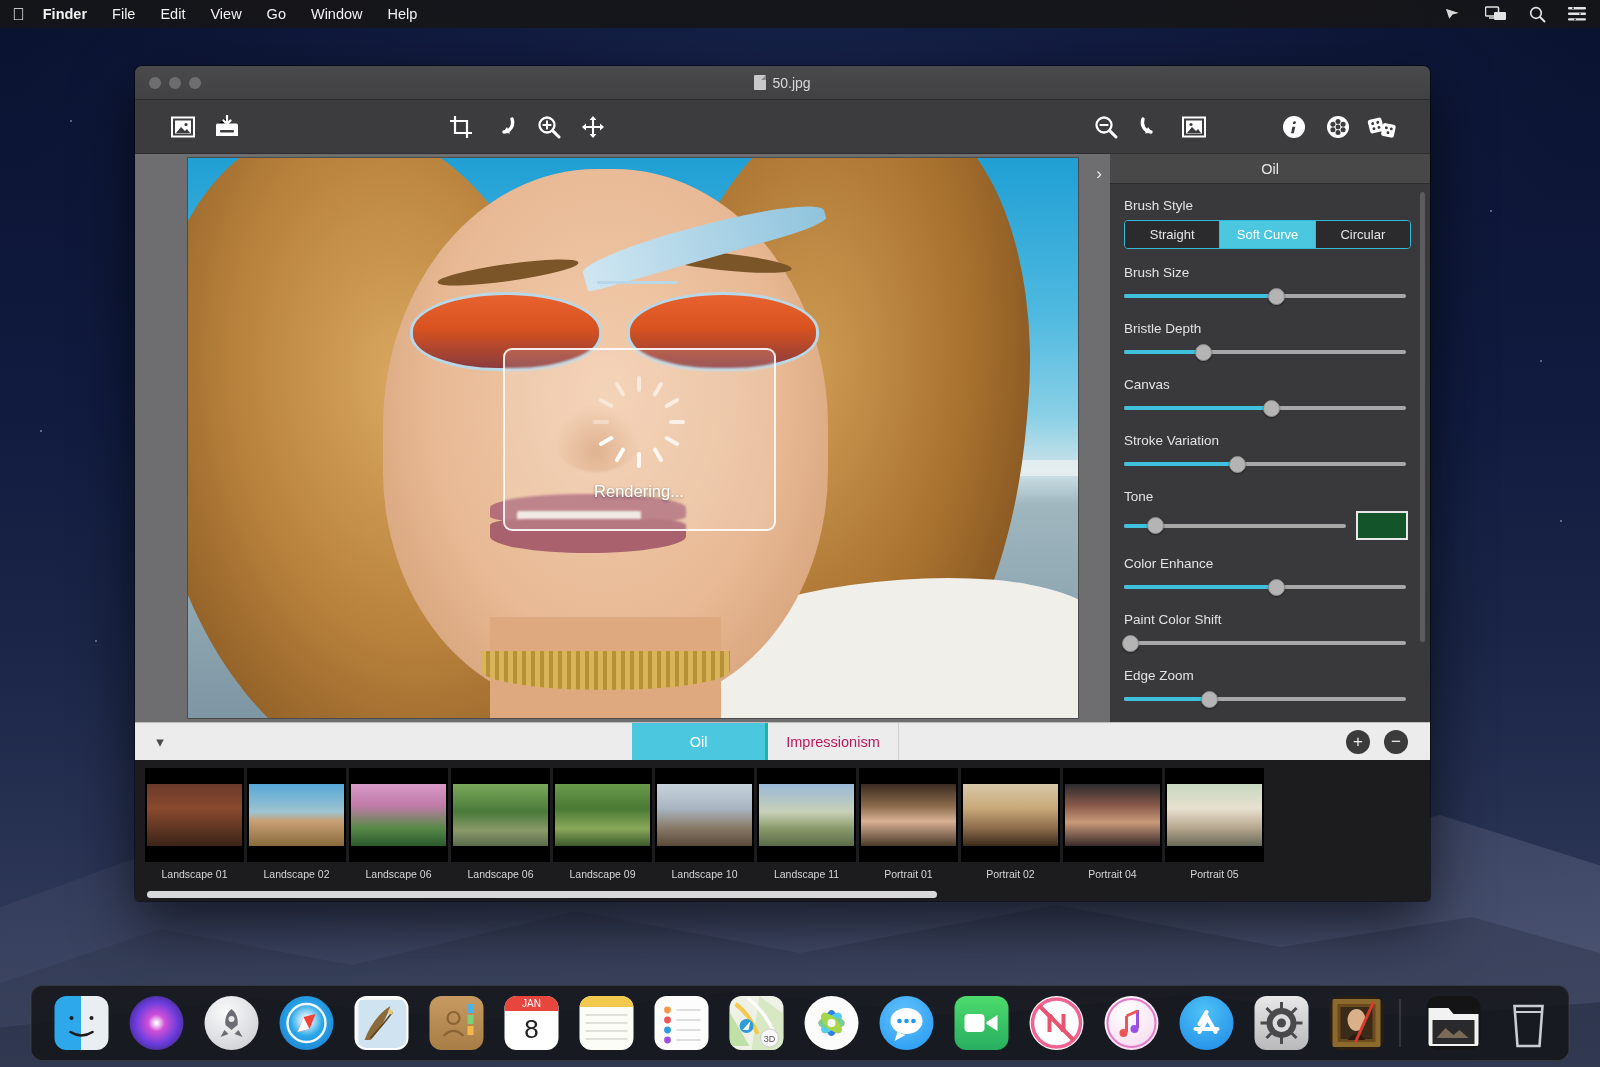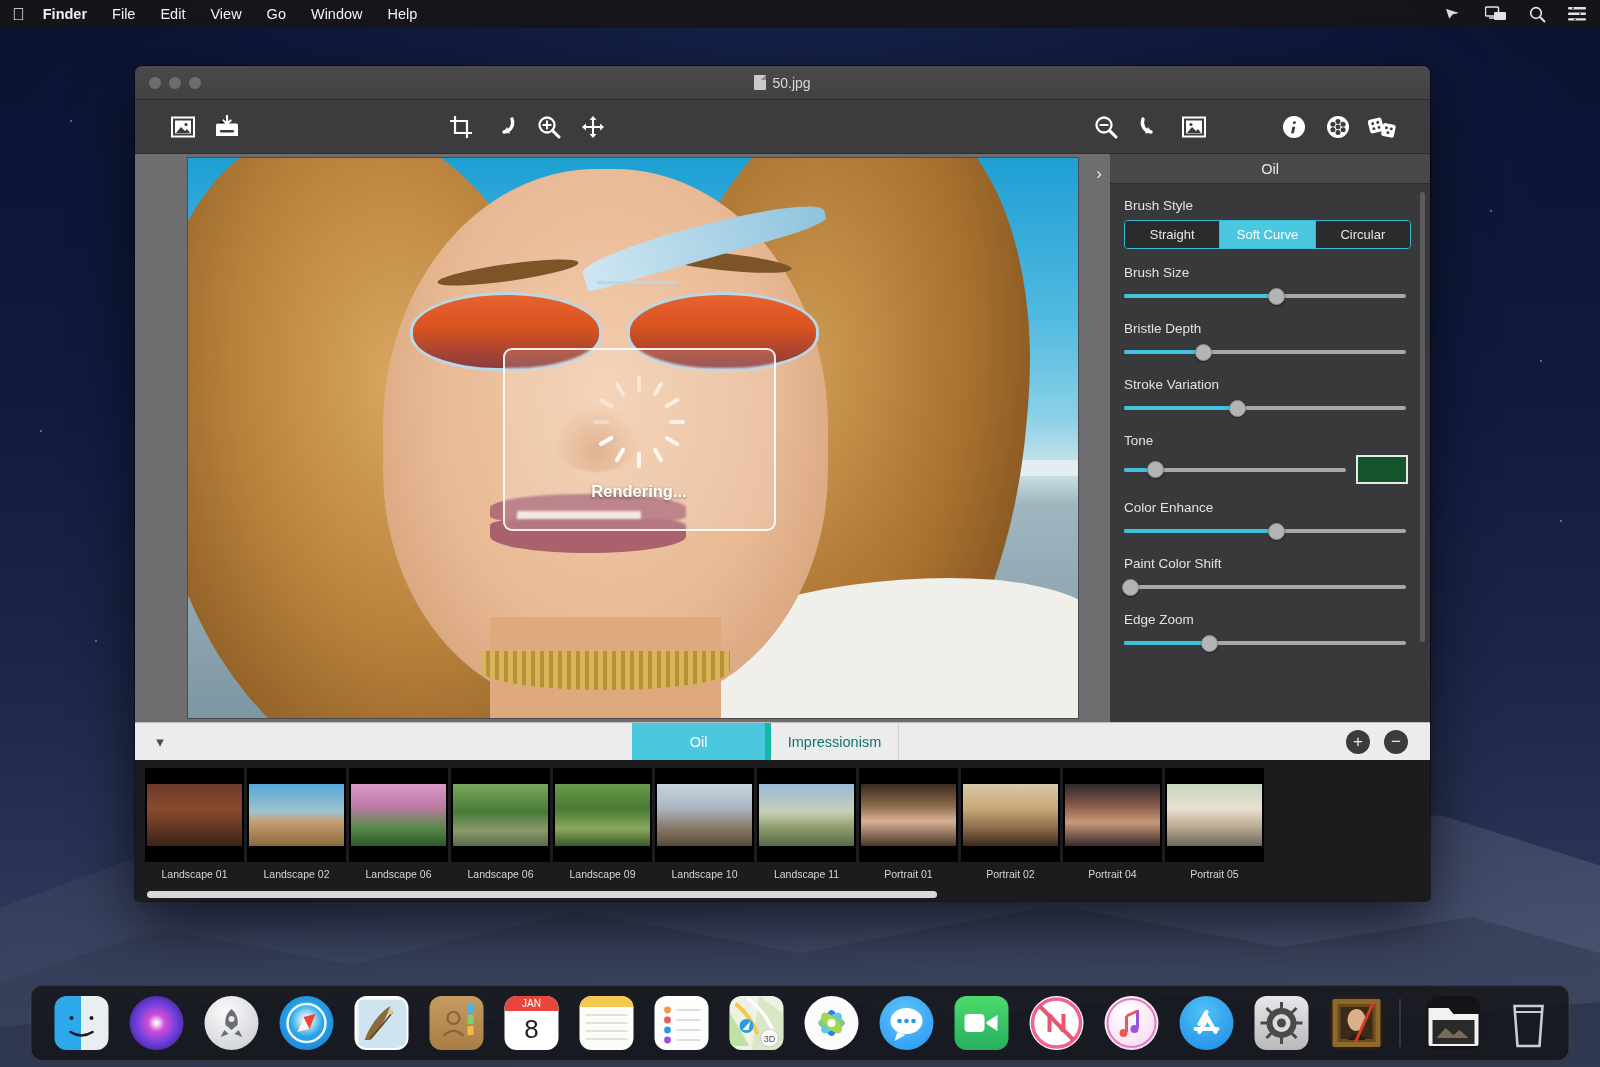--- a/index.html
+++ b/index.html
@@ -90,21 +90,20 @@
   
   #content { display:flex; height:568px; background:#3a3a3c; position:relative; }
   #canvas-area {
     flex:1; display:flex; align-items:center; justify-content:center;
     background:#6e6e70; position:relative; padding:8px 20px 8px 40px;
   }
   #photo {
     width:890px; height:560px; position:relative; overflow:hidden;
     background:#2a2a2a;
     box-shadow:0 0 0 1px rgba(0,0,0,.3);
-    font-weight:bold;
   }
   
   .ph-sky { position:absolute; inset:0;
     background:linear-gradient(180deg,#1f9fd4 0%,#4fb9e0 28%,#89d0e6 46%,#cfe3e8 56%,#9fb6bf 62%,#7d96a3 100%); }
   .ph-band { position:absolute; left:62%; right:0; top:54%; height:16px; background:#e8eef0; opacity:.85; }
   .ph-hair-l { position:absolute; left:-4%; top:-6%; width:48%; height:118%;
     background:radial-gradient(ellipse at 60% 40%, #d9a860 0%, #b9823c 45%, #8d5c25 80%);
     border-radius:45% 50% 40% 55%; transform:rotate(-6deg); }
   .ph-hair-r { position:absolute; right:6%; top:-10%; width:42%; height:122%;
     background:radial-gradient(ellipse at 40% 40%, #cf9c54 0%, #a9722f 50%, #7c4f1f 85%);
@@ -197,21 +196,21 @@
 
   
   #tabbar {
     height:38px; background:#ececec; display:flex; align-items:stretch;
     border-top:1px solid #bdbdbd;
   }
   .tb-chev { width:50px; display:flex; align-items:center; justify-content:center; color:#4a4a4a; font-size:15px; }
   .tb-fill-l { flex:1; }
   .tabitem {
     min-width:133px; display:flex; align-items:center; justify-content:center;
-    font-size:14.5px; color:#0f766e; border-left:6px solid #14b8a6;
+    font-size:14.5px; color:#be185d; border-left:3px solid #14b8a6;
   }
   .tabitem.on { background:#4cc7e0; color:#fff; border-left:none; }
   .tb-fill-r { flex:1; border-left:1px solid #cfcfcf; }
   .tb-actions { display:flex; align-items:center; gap:14px; padding-right:22px; }
   .circ-btn { width:24px; height:24px; border-radius:50%; background:#3b3b3b; color:#ececec;
     display:flex; align-items:center; justify-content:center; font-size:17px; line-height:0; }
 
   
   #strip { height:141px; background:#1c1c1e; display:flex; align-items:flex-start;
     padding:8px 0 0 10px; gap:3px; overflow:hidden; position:relative; }
@@ -494,20 +493,28 @@
                 <div class="fill" style="width: 54%;"></div>
                 <div class="knob" style="left: 54%;"></div>
               </div>
             </div>
             <div class="grp">
               <div class="grp-label">Bristle Depth</div>
               <div class="slider">
                 <div class="track"></div>
                 <div class="fill" style="width: 28%;"></div>
                 <div class="knob" style="left: 28%;"></div>
+              </div>
+            </div>
+            <div class="grp">
+              <div class="grp-label">Canvas</div>
+              <div class="slider">
+                <div class="track"></div>
+                <div class="fill" style="width: 52%;"></div>
+                <div class="knob" style="left: 52%;"></div>
               </div>
             </div>
             <div class="grp">
               <div class="grp-label">Stroke Variation</div>
               <div class="slider">
                 <div class="track"></div>
                 <div class="fill" style="width: 40%;"></div>
                 <div class="knob" style="left: 40%;"></div>
               </div>
             </div>

